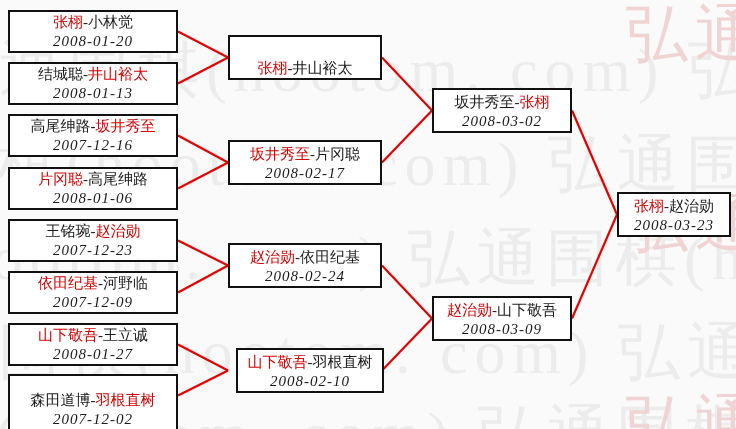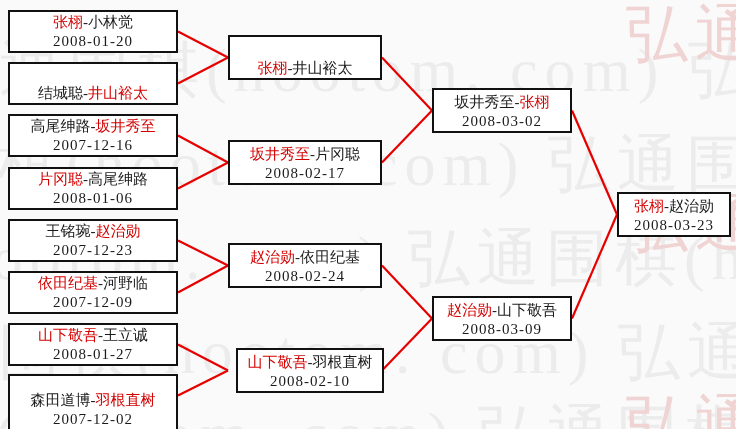--- a/index.html
+++ b/index.html
@@ -33,21 +33,21 @@
     background:var(--box-bg,#ffffff);
     border:2px solid var(--box-border,#111111);
     display:flex;flex-direction:column;align-items:center;justify-content:flex-end;
     text-align:center;line-height:19px;
     font-size:15px;color:var(--loser,#1a1a1a);
   }
   .players{white-space:nowrap;}
   .p1,.p2{color:var(--loser,#1a1a1a);}
   .p1.win,.p2.win{color:var(--winner,#d40000);}
   .dash{color:var(--loser,#1a1a1a);}
-  .date{white-space:nowrap;letter-spacing:1px;}
+  .date{white-space:nowrap;letter-spacing:1px;font-style:italic;}
 </style>
 </head>
 <body>
 
 <div id="stage">
 
   <div class="wm">
     <div class="wm-row" style="top:28px;left:-70px">弘通围棋(hootom. com) 弘通围棋(hootom. com)</div>
     <div class="wm-row" style="top:122px;left:-210px">弘通围棋(hootom. com) 弘通围棋(hootom. com)</div>
     <div class="wm-row" style="top:216px;left:-350px">弘通围棋(hootom. com) 弘通围棋(hootom. com)</div>
@@ -74,20 +74,21 @@
     <line x1="572" y1="110.5" x2="617" y2="214.5"></line>
     <line x1="572" y1="318.5" x2="617" y2="214.5"></line>
   </svg>
 
   <div class="box" style="left:8px;top:10px;width:170px;height:43px">
     <div class="players"><span class="p1 win">张栩</span><span class="dash">-</span><span class="p2">小林觉</span></div>
     <div class="date">2008-01-20</div>
   </div>
   <div class="box" style="left:8px;top:62px;width:170px;height:43px">
     <div class="players"><span class="p1">结城聪</span><span class="dash">-</span><span class="p2 win">井山裕太</span></div>
+    <div class="date">2008-01-13</div>
   </div>
   <div class="box" style="left:8px;top:114px;width:170px;height:43px">
     <div class="players"><span class="p1">高尾绅路</span><span class="dash">-</span><span class="p2 win">坂井秀至</span></div>
     <div class="date">2007-12-16</div>
   </div>
   <div class="box" style="left:8px;top:167px;width:170px;height:43px">
     <div class="players"><span class="p1 win">片冈聪</span><span class="dash">-</span><span class="p2">高尾绅路</span></div>
     <div class="date">2008-01-06</div>
   </div>
   <div class="box" style="left:8px;top:219px;width:170px;height:43px">

